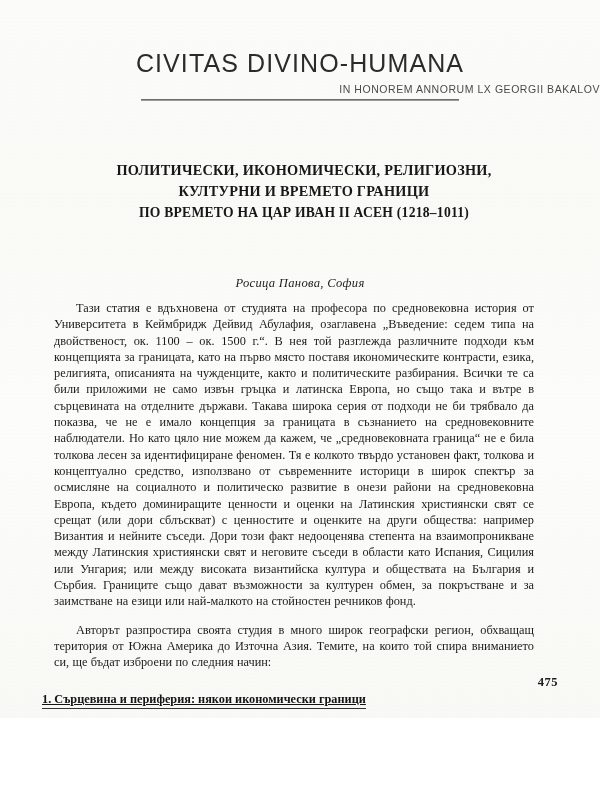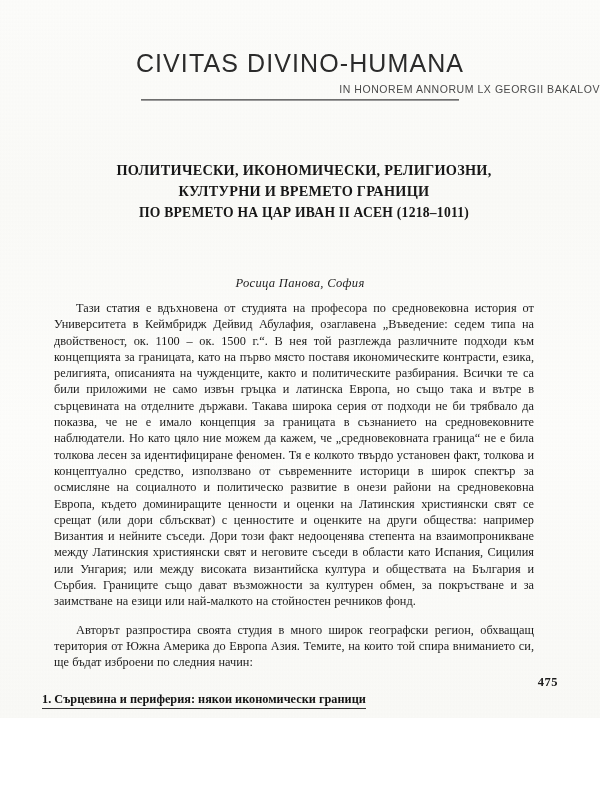--- a/index.html
+++ b/index.html
@@ -130,20 +130,21 @@
   .secheading {
     margin: 9px 0 6px 0;
     font-size: 12.3px;
     font-weight: 700;
     color: #141414;
     text-indent: 0;
     display: inline-block;
     border-bottom: 1px solid #333;
     padding-bottom: 1px;
     line-height: 15px;
+    text-decoration: underline;
   }
   .secheading-wrap { margin: 10px 0 4px 0; }
 
   
   .folio {
     position: absolute;
     right: 42px;
     bottom: 28px;
     font-family: "Liberation Serif", "DejaVu Serif", serif;
     font-weight: 700;
@@ -170,21 +171,21 @@
     <div class="l2">КУЛТУРНИ И ВРЕМЕТО ГРАНИЦИ</div>
     <div class="l4">ПО ВРЕМЕТО НА ЦАР ИВАН II АСЕН (1218–1011)</div>
   </div>
 
   <div class="author">Росица Панова, София</div>
 
   <div class="body">
 
     <p class="para">Тази статия е вдъхновена от студията на професора по средновековна история от Университета в Кеймбридж Дейвид Абулафия, озаглавена „Въведение: седем типа на двойственост, ок. 1100 – ок. 1500 г.“. В нея той разглежда различните подходи към концепцията за границата, като на първо място поставя икономическите контрасти, езика, религията, описанията на чужденците, както и политическите разбирания. Всички те са били приложими не само извън гръцка и латинска Европа, но също така и вътре в сърцевината на отделните държави. Такава широка серия от подходи не би трябвало да показва, че не е имало концепция за границата в съзнанието на средновековните наблюдатели. Но като цяло ние можем да кажем, че „средновековната граница“ не е била толкова лесен за идентифициране феномен. Тя е колкото твърдо установен факт, толкова и концептуално средство, използвано от съвременните историци в широк спектър за осмисляне на социалното и политическо развитие в онези райони на средновековна Европа, където доминиращите ценности и оценки на Латинския християнски свят се срещат (или дори сблъскват) с ценностите и оценките на други общества: например Византия и нейните съседи. Дори този факт недооценява степента на взаимопроникване между Латинския християнски свят и неговите съседи в области като Испания, Сицилия или Унгария; или между високата византийска култура и обществата на България и Сърбия. Границите също дават възможности за културен обмен, за покръстване и за заимстване на езици или най-малкото на стойностен речников фонд.</p>
 
-    <p class="para tight">Авторът разпростира своята студия в много широк географски регион, обхващащ територия от Южна Америка до Европа Азия. Темите, на които той спира вниманието си, ще бъдат изброени по следния начин:</p>
+    <p class="para tight">Авторът разпростира своята студия в много широк географски регион, обхващащ територия от Южна Америка до Източна Азия. Темите, на които той спира вниманието си, ще бъдат изброени по следния начин:</p>
 
     <div class="secheading-wrap">
       <span class="secheading">1. Сърцевина и периферия: някои икономически граници</span>
     </div>
 
 
   </div>
 
   <div class="folio">475</div>
 

